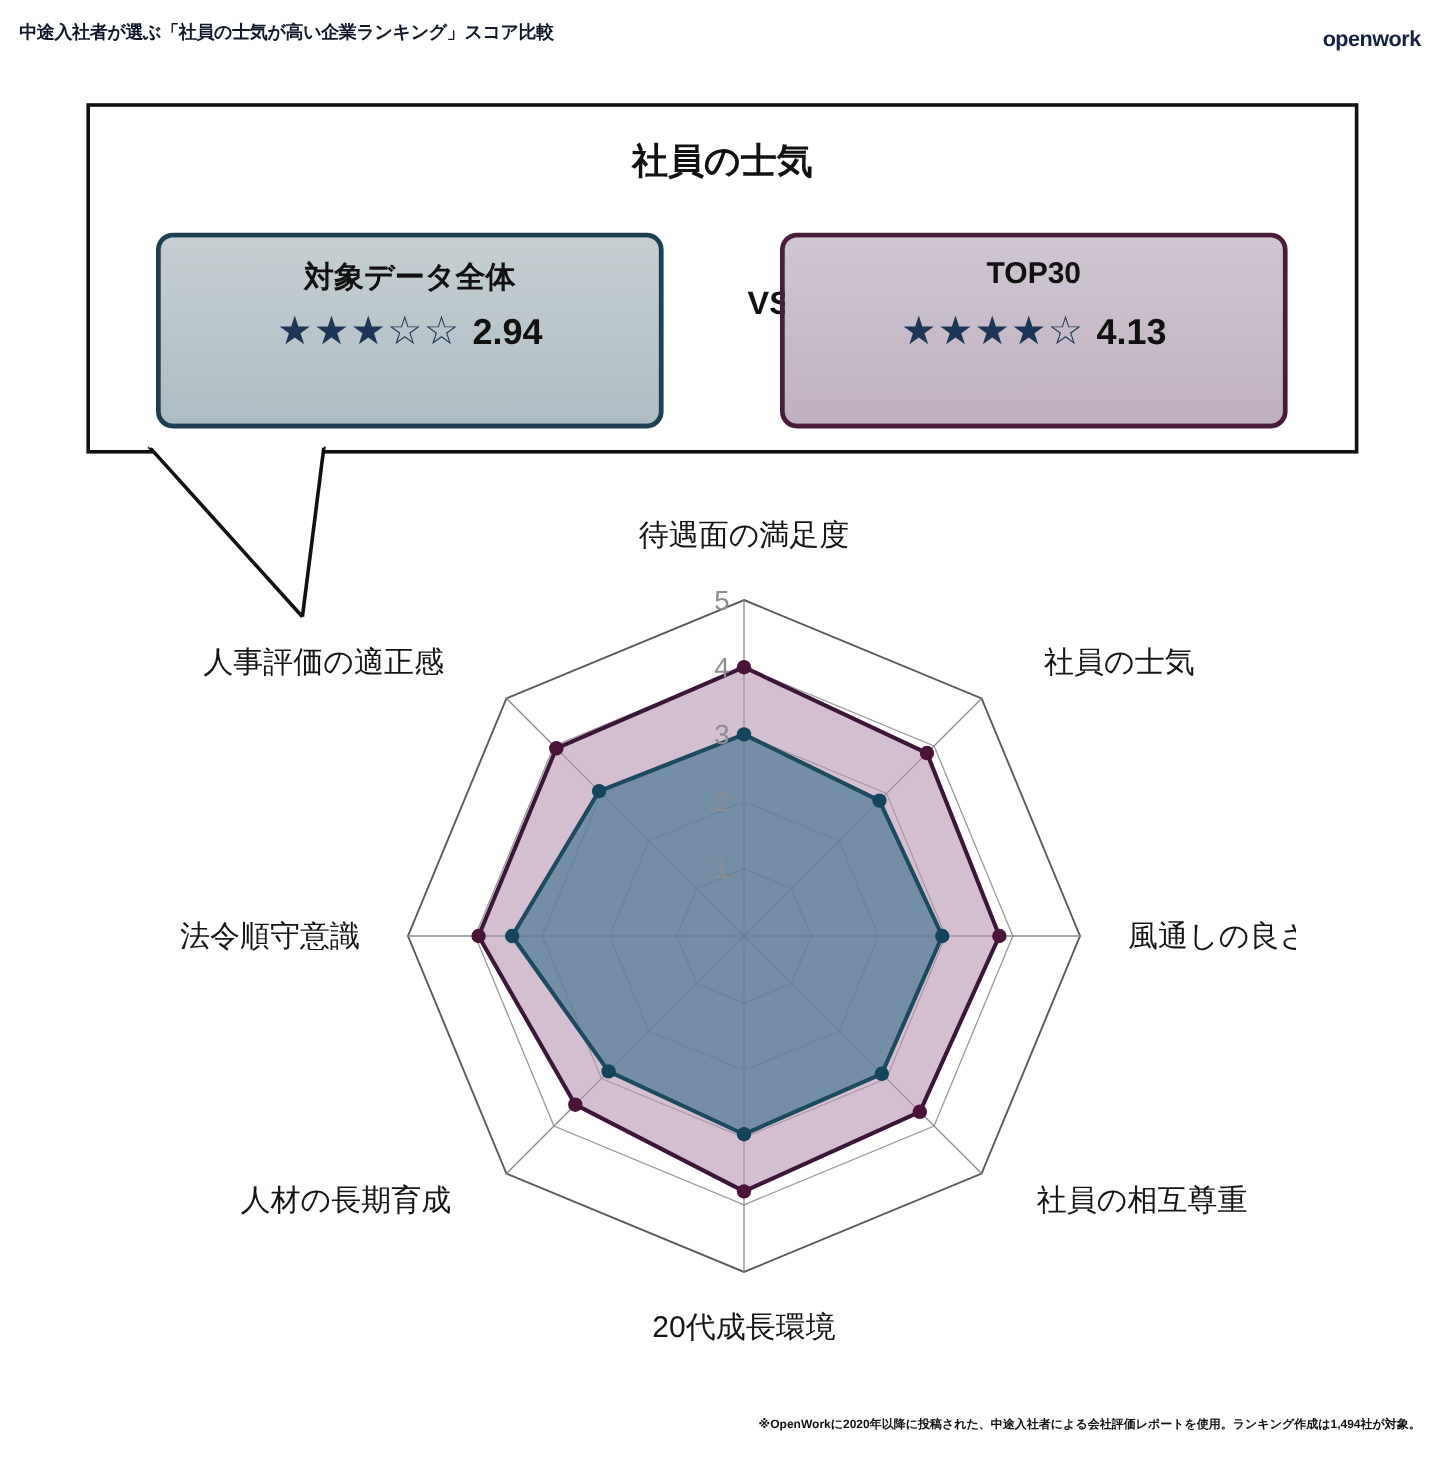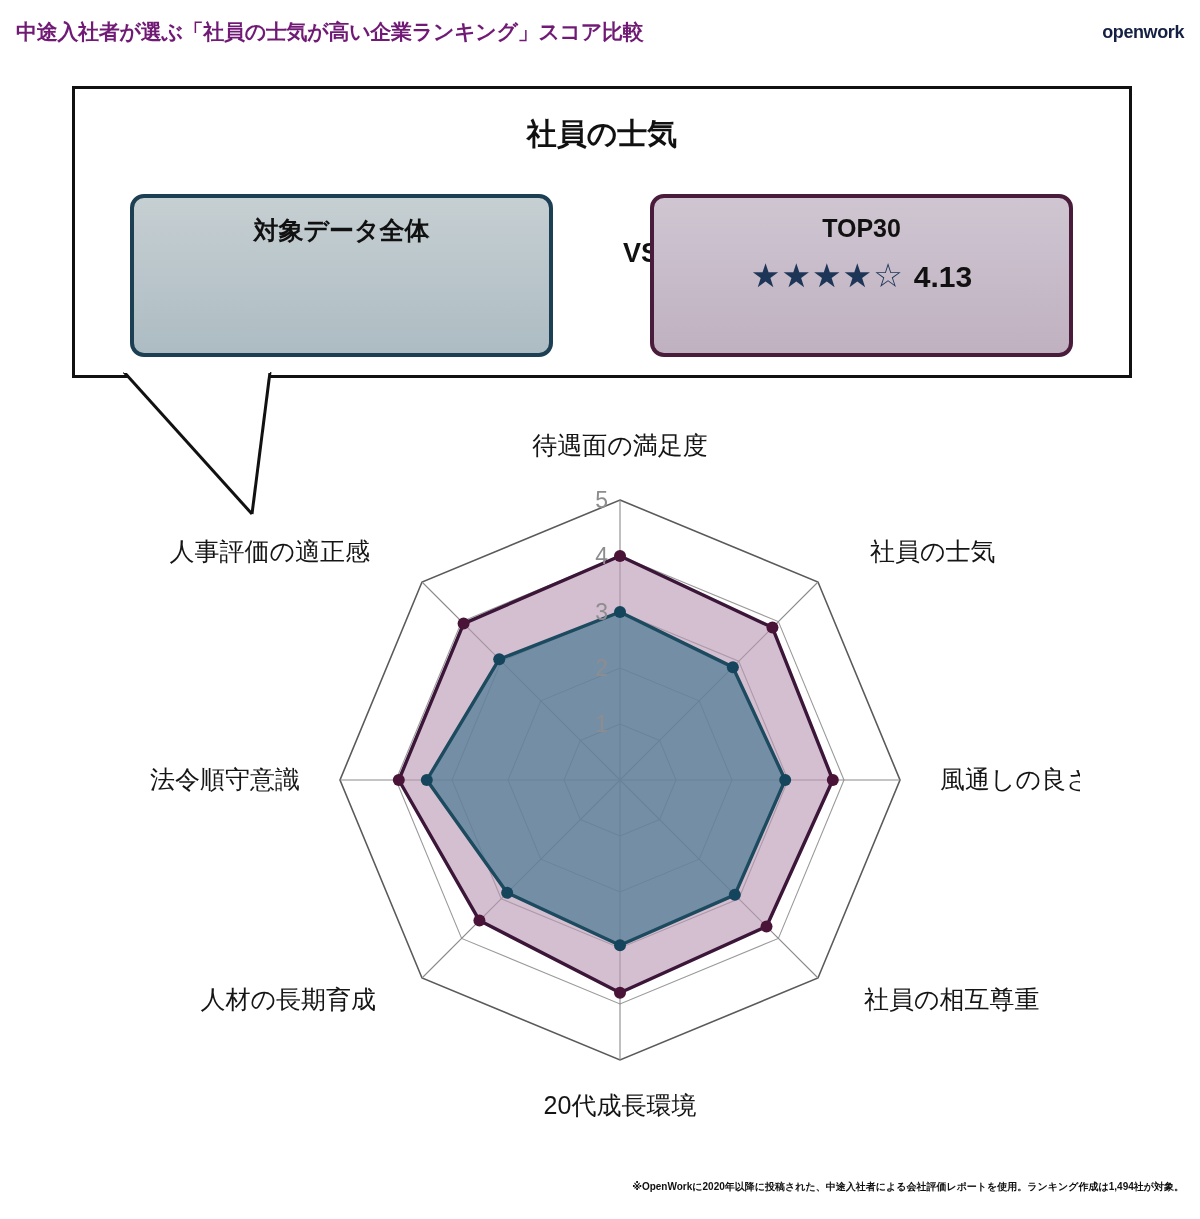--- a/index.html
+++ b/index.html
@@ -20,25 +20,25 @@
   #header {
     position: absolute;
     top: 0; left: 0;
     width: 1200px;
     height: 62px;
   }
   #page-title {
     position: absolute;
     left: 16px;
     top: 18px;
-    font-size: 21px;
+    font-size: 15px;
     font-weight: 700;
     letter-spacing: -0.3px;
     white-space: nowrap;
-    color: #701a75;
+    color: #0f172a;
     text-align: right;
   }
   #brand-logo {
     position: absolute;
     right: 16px;
     top: 22px;
     font-size: 18px;
     font-weight: 700;
     letter-spacing: -0.4px;
     color: #152144;
@@ -195,20 +195,23 @@
     <polygon points="52,0 198,0 178,140" fill="#ffffff" stroke="none"></polygon>
     <line x1="52" y1="0" x2="180" y2="142" stroke="#111111" stroke-width="3"></line>
     <line x1="198" y1="0" x2="180" y2="142" stroke="#111111" stroke-width="3"></line>
     <rect x="52" y="-4" width="146" height="5" fill="#ffffff"></rect>
   </svg>
 
   <div id="callout-title">社員の士気</div>
 
   <div class="score-card" id="card-overall">
     <div class="card-label">対象データ全体</div>
+    <div class="card-rating">
+      <span class="stars">★★★☆☆</span><span class="score-num">2.94</span>
+    </div>
   </div>
 
   <div id="vs-label">VS</div>
 
   <div class="score-card" id="card-top30">
     <div class="card-label">TOP30</div>
     <div class="card-rating">
       <span class="stars">★★★★☆</span><span class="score-num">4.13</span>
     </div>
   </div>

